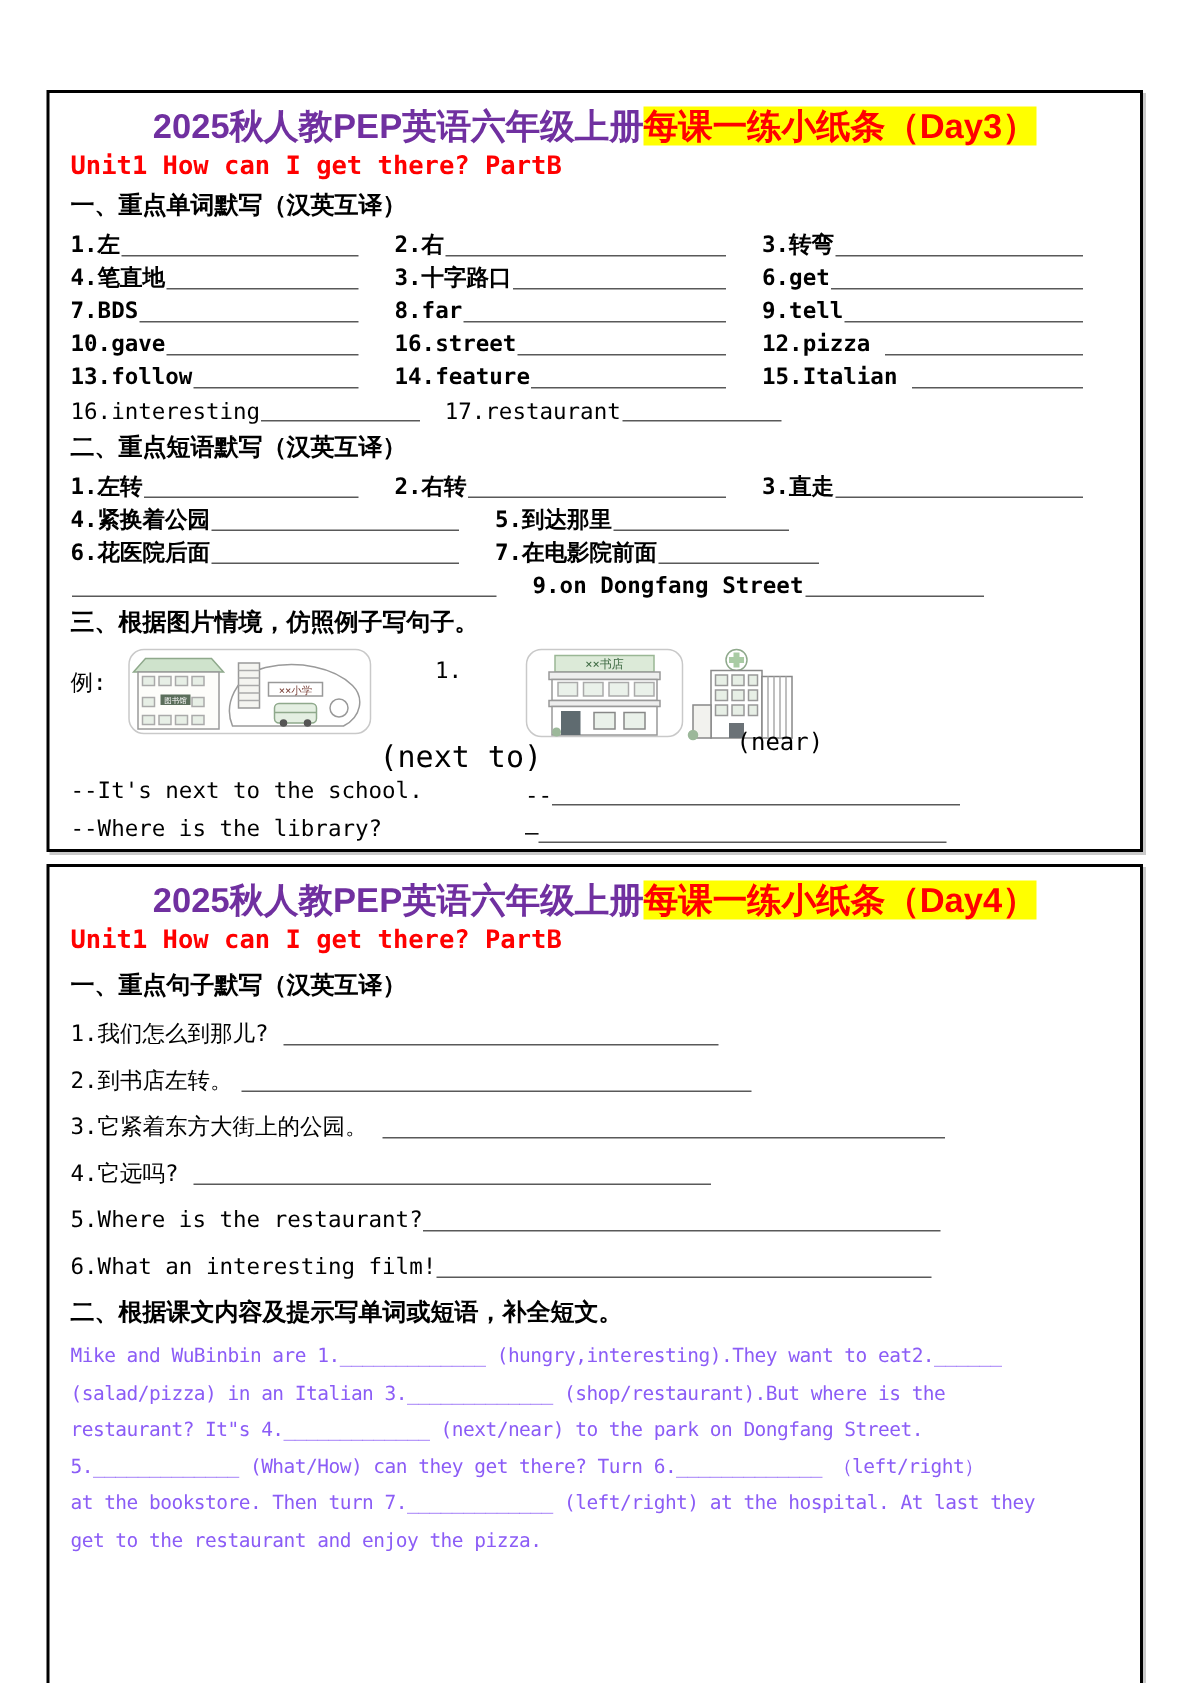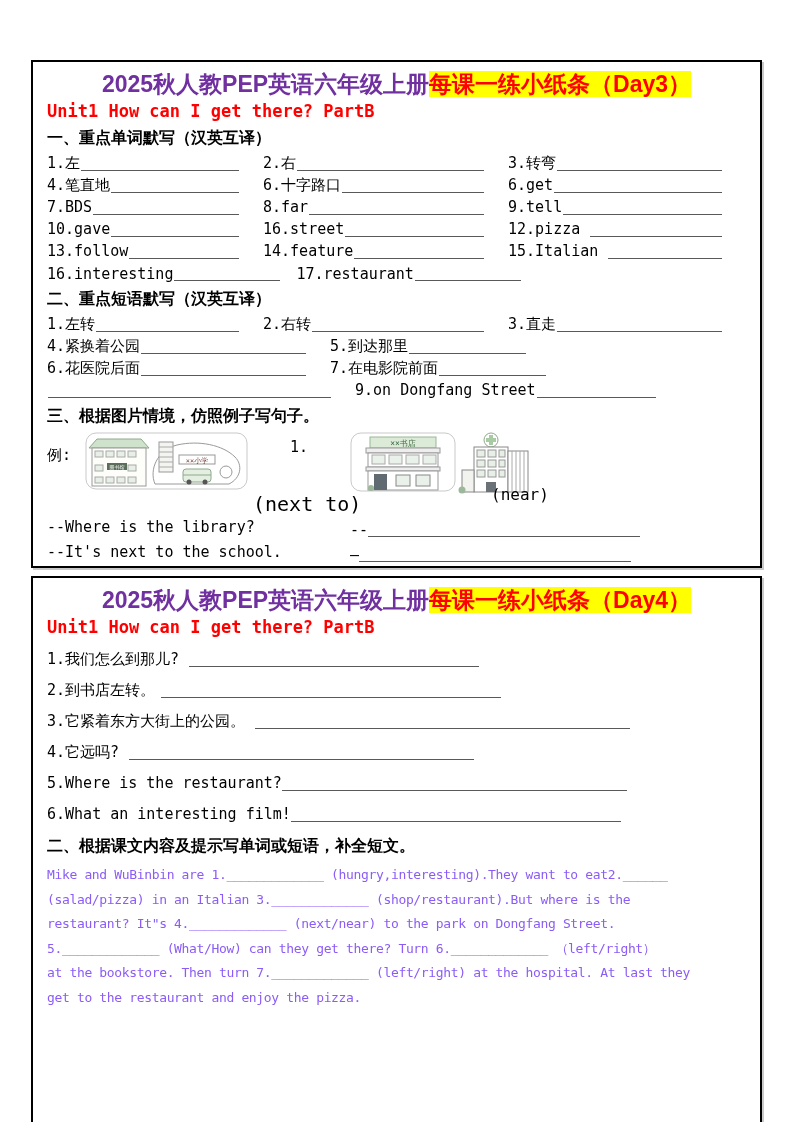--- a/index.html
+++ b/index.html
@@ -16,21 +16,21 @@
   .t-hl{color:#FF0000;background:#FFFF00;}
   .subtitle{color:#FF0000;font-weight:bold;font-size:17px;line-height:22px;
             margin-top:1px;font-family:"DejaVu Sans Mono",monospace;}
   .sec{font-family:"Liberation Sans",sans-serif;font-weight:bold;font-size:16px;
        line-height:20px;margin:6px 0 3px 0;}
 
   .grid3{display:grid;grid-template-columns:216px 245px 1fr;}
   .grid2a{display:grid;grid-template-columns:283px 1fr;}
   .grid2b{display:grid;grid-template-columns:308px 1fr;}
   .cell{display:flex;align-items:flex-end;height:22px;padding-right:24px;font-size:15px;}
-  .cell .lbl{white-space:pre;line-height:19px;}
+  .cell .lbl{white-space:pre;line-height:19px;font-weight:bold;}
   .ul{border-bottom:1px solid #595959;height:14px;}
   .cell .ul{flex:1;margin:0 0 2px 1px;min-width:26px;}
   .rowf{display:flex;align-items:flex-end;height:22px;font-size:15px;}
   .rowf .ul{width:106px;margin:0 0 2px 1px;}
   .rowf .gap{width:16px;}
 
   .pics{position:relative;height:82px;margin-top:4px;}
   .pics .abs{position:absolute;}
   .ex-label{left:0;top:16px;font-size:15px;}
   .num1{left:243px;top:8px;font-size:15px;}
@@ -74,21 +74,21 @@
         </div>
       <div class="cell">
           <span class="lbl">3.转弯</span>
           <span class="ul"></span>
         </div>
       <div class="cell">
           <span class="lbl">4.笔直地</span>
           <span class="ul"></span>
         </div>
       <div class="cell">
-          <span class="lbl">6.十字路口</span>
+          <span class="lbl">3.十字路口</span>
           <span class="ul"></span>
         </div>
       <div class="cell">
           <span class="lbl">6.get</span>
           <span class="ul"></span>
         </div>
       <div class="cell">
           <span class="lbl">7.BDS</span>
           <span class="ul"></span>
         </div>
@@ -274,40 +274,41 @@
             <rect x="112" y="38" width="12" height="22" fill="#f2f2ee" stroke="#888888"></rect>
             <circle cx="112" cy="58" r="3.5" fill="#9cb89a"></circle>
           </g>
         </svg>
       </span>
       <span class="abs capB">(near)</span>
     </div>
 
     <div class="dialog">
       <div class="dialog-left">
+        <div>--It's next to the school.</div>
         <div>--Where is the library?</div>
-        <div>--It's next to the school.</div>
       </div>
       <div class="dialog-right">
         <div class="ansline">
             <span class="dash">--</span>
             <span class="ul"></span>
           </div>
         <div class="ansline">
             <span class="dash">—</span>
             <span class="ul"></span>
           </div>
       </div>
     </div>
   </section>
 
   <section class="card" id="day4-card">
     <div class="title"><span class="t-purple">2025秋人教PEP英语六年级上册</span><span class="t-hl">每课一练小纸条（Day4）</span></div>
     <div class="subtitle">Unit1 How can I get there? PartB</div>
 
+    <div class="sec" style="margin-top:10px;">一、重点句子默写（汉英互译）</div>
 
     <div class="sent">
         <span class="lbl">1.我们怎么到那儿?</span>
         <span class="ul" style="width:290px;margin-left:10px;"></span>
       </div>
     <div class="sent">
         <span class="lbl">2.到书店左转。</span>
         <span class="ul" style="width:340px;margin-left:6px;"></span>
       </div>
     <div class="sent">

